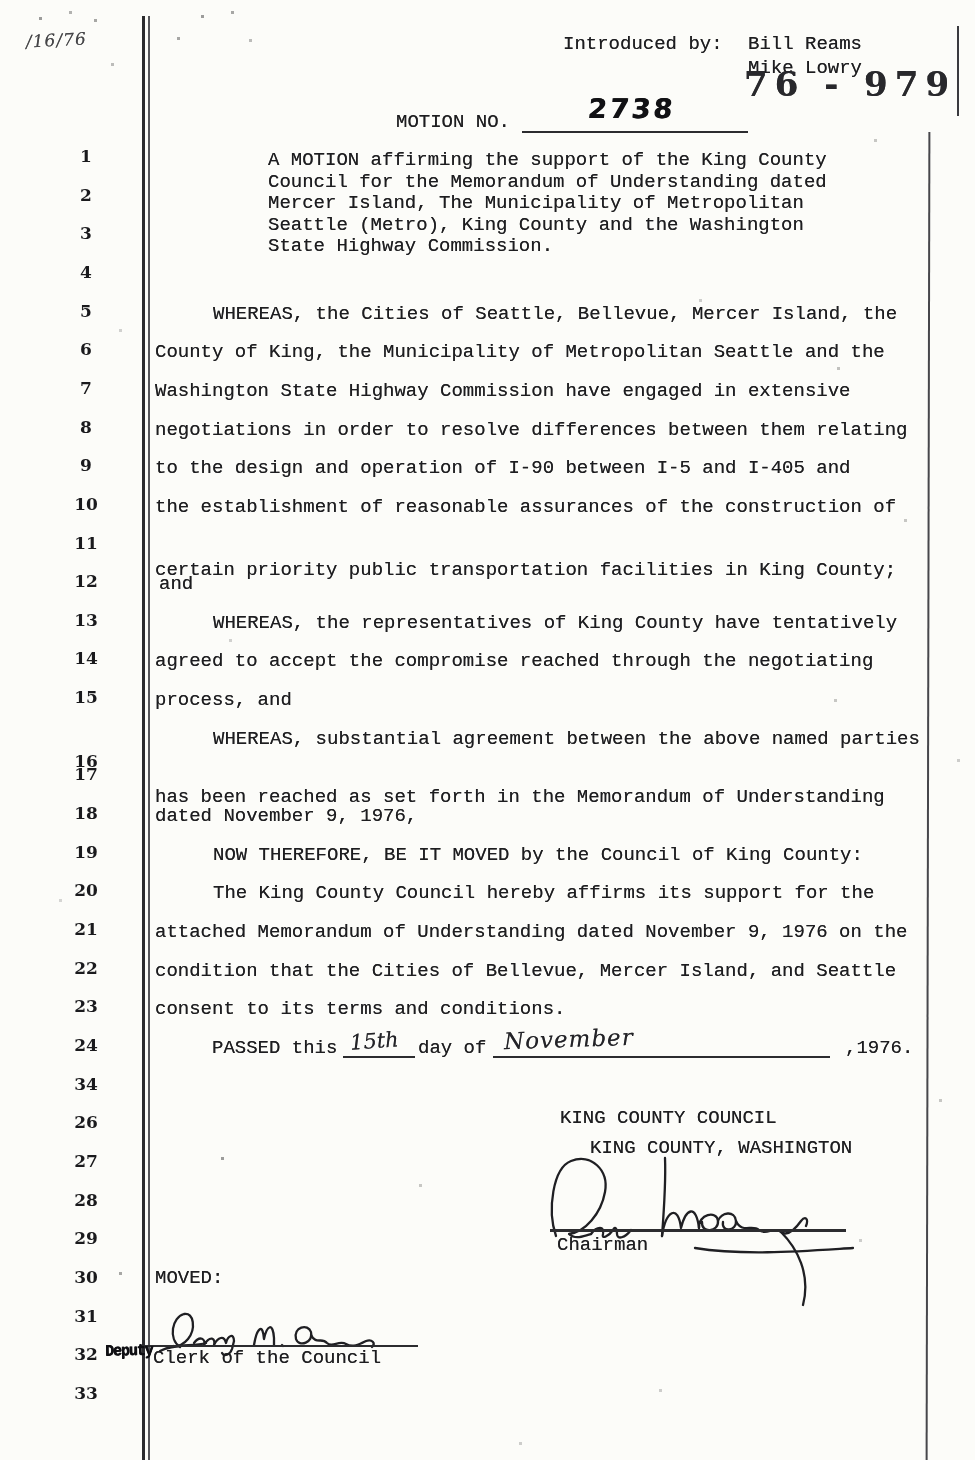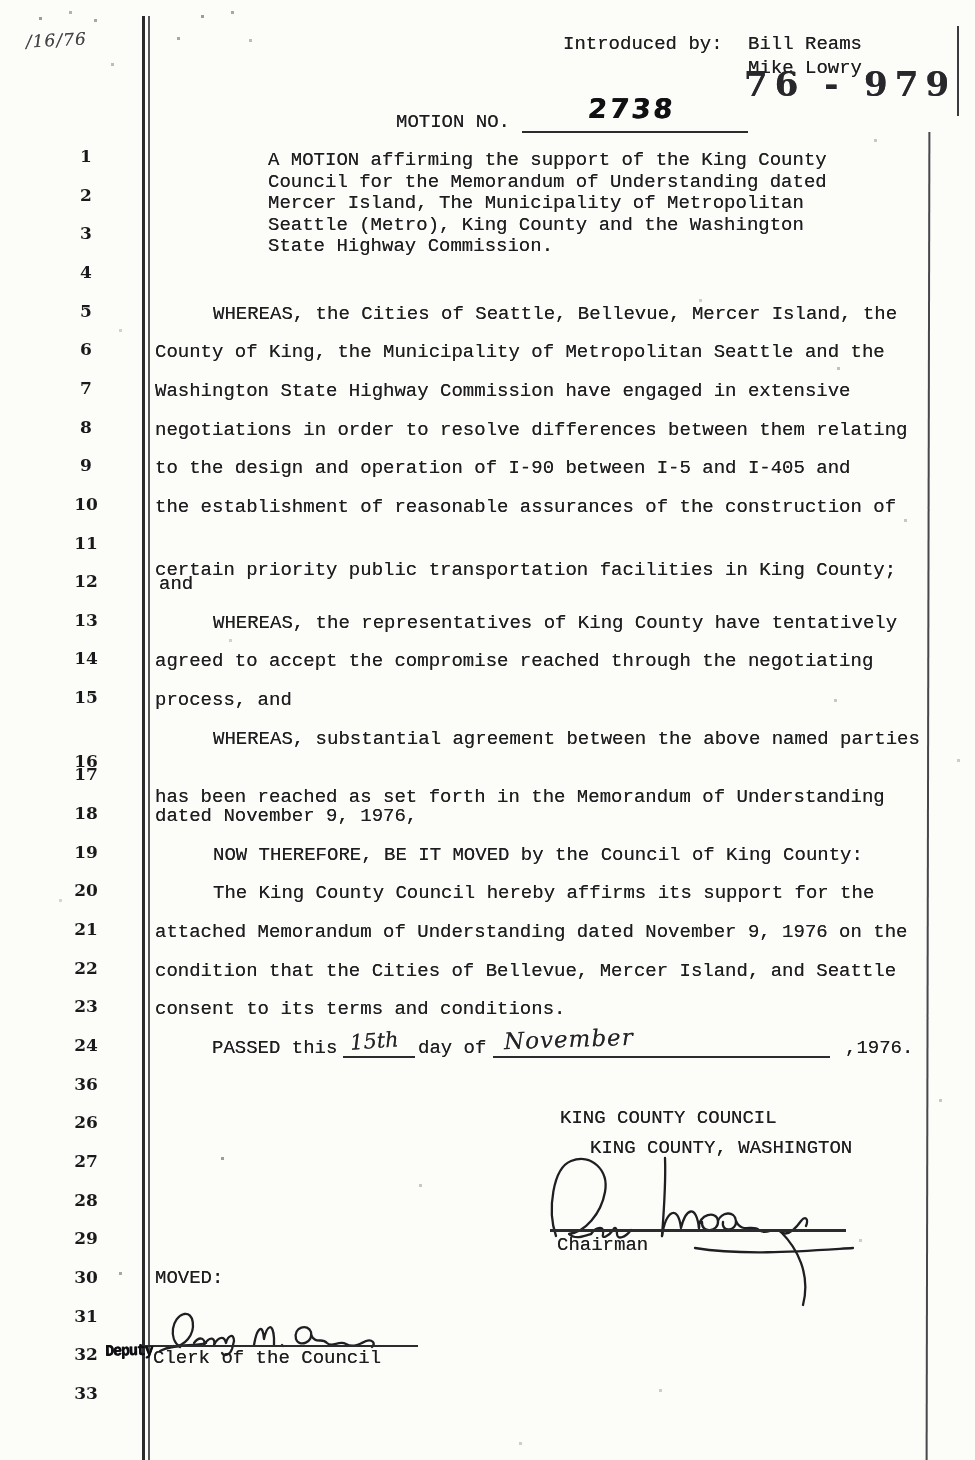--- a/index.html
+++ b/index.html
@@ -108,21 +108,21 @@
       <div class="lnum" style="top: 687.1px;">15</div>
       <div class="lnum" style="top: 751px;">16</div>
       <div class="lnum" style="top: 764.4px;">17</div>
       <div class="lnum" style="top: 803.05px;">18</div>
       <div class="lnum" style="top: 841.7px;">19</div>
       <div class="lnum" style="top: 880.35px;">20</div>
       <div class="lnum" style="top: 919px;">21</div>
       <div class="lnum" style="top: 957.65px;">22</div>
       <div class="lnum" style="top: 996.3px;">23</div>
       <div class="lnum" style="top: 1034.95px;">24</div>
-      <div class="lnum" style="top: 1073.6px;">36</div>
+      <div class="lnum" style="top: 1073.6px;">34</div>
       <div class="lnum" style="top: 1112.25px;">26</div>
       <div class="lnum" style="top: 1150.9px;">27</div>
       <div class="lnum" style="top: 1189.55px;">28</div>
       <div class="lnum" style="top: 1228.2px;">29</div>
       <div class="lnum" style="top: 1266.85px;">30</div>
       <div class="lnum" style="top: 1305.5px;">31</div>
       <div class="lnum" style="top: 1344.15px;">32</div>
       <div class="lnum" style="top: 1382.8px;">33</div>
     </div>
 

